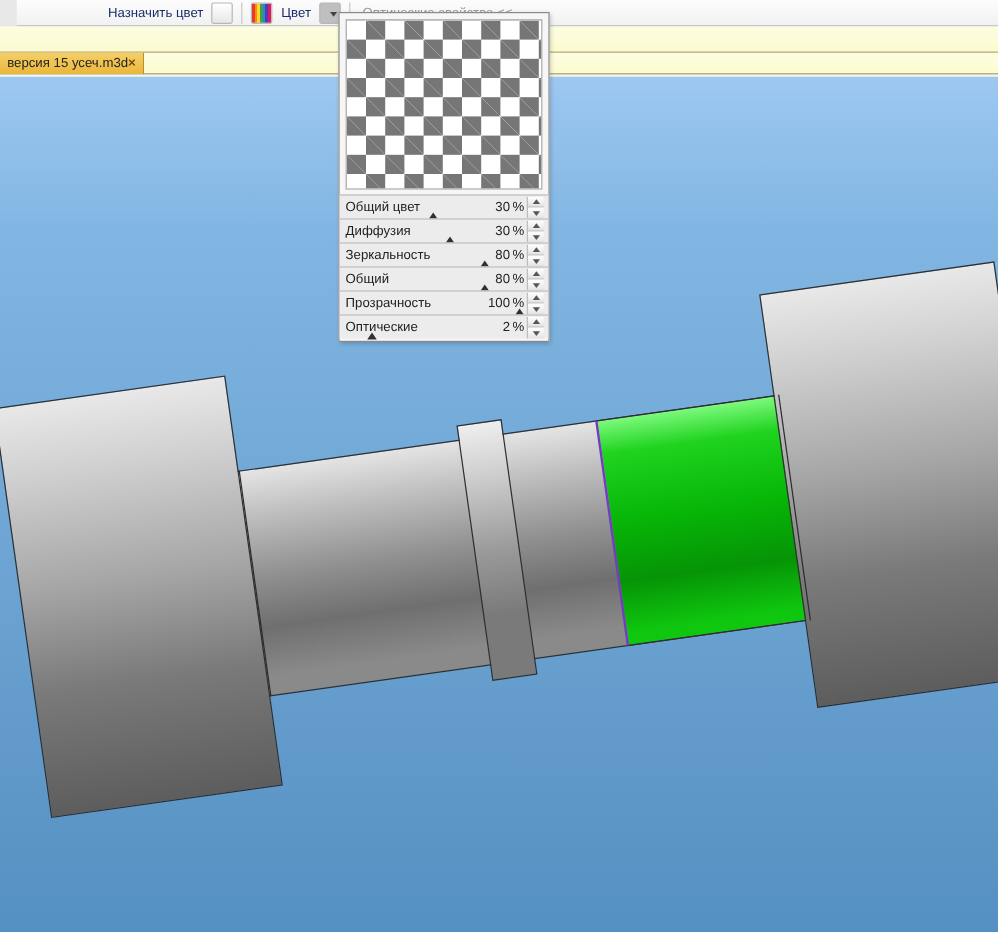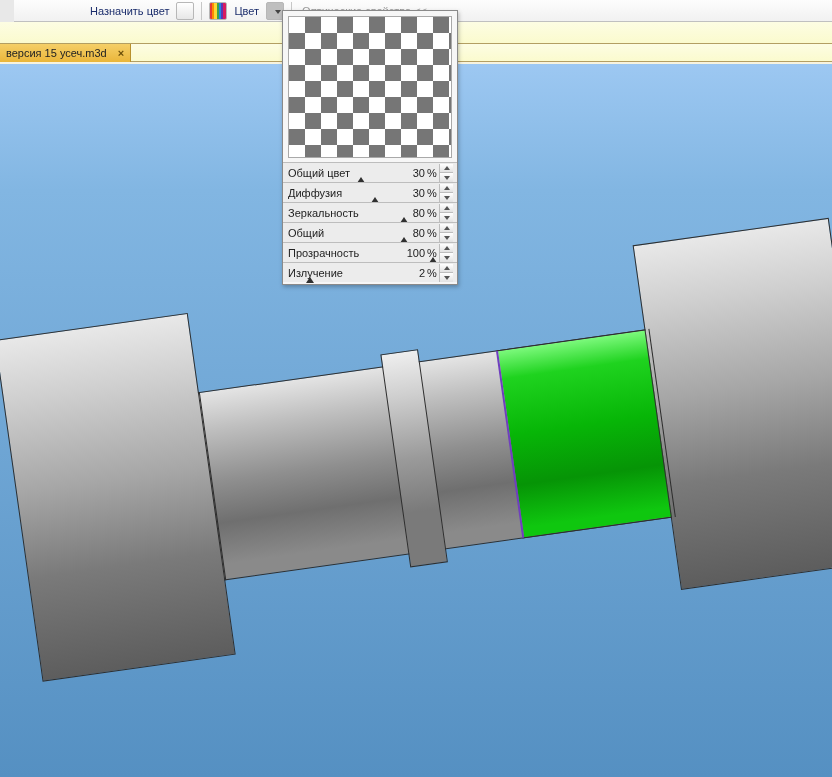--- a/index.html
+++ b/index.html
@@ -38,21 +38,21 @@
   .ribbon2 {
     position: absolute; left: 0; top: 44px; width: 832px; height: 18px;
     background: linear-gradient(#fdfde3,#fbfbce);
     border-bottom: 1px solid #b39f63;
     display: flex; align-items: center;
   }
   .doc-tab {
     height: 18px; line-height: 18px; padding: 0 6px 0 6px;
     background: linear-gradient(#f5cf68,#eab63a);
     border-right: 1px solid #b8912d;
-    display: inline-flex; align-items: center; gap: 11px; color:#222;
+    display: inline-flex; align-items: center; gap: 0; color:#222;
   }
   .doc-tab .x { font-weight: bold; color:#6b4e09; }
 
   
   .viewport {
     position: absolute; left: 0; top: 62px; width: 832px; height: 715px;
     background: linear-gradient(#9dc8f2 0%, #82b6e2 18%, #5590c2 100%);
     overflow: hidden;
   }
 
@@ -219,21 +219,21 @@
     <span class="prop-label">Прозрачность</span>
     <span class="prop-val">100</span>
     <span class="prop-pct">%</span>
     <span class="spin">
         <div class="up"></div>
         <div class="dn"></div>
       </span>
     <span class="slider-tick" style="left:150px"></span>
   </div>
   <div class="prop-row">
-    <span class="prop-label">Излучение</span>
+    <span class="prop-label">Оптические</span>
     <span class="prop-val">2</span>
     <span class="prop-pct">%</span>
     <span class="spin">
         <div class="up"></div>
         <div class="dn"></div>
       </span>
     <span class="slider-tick" style="left:26.75px"></span>
   </div>
 </div>
 

